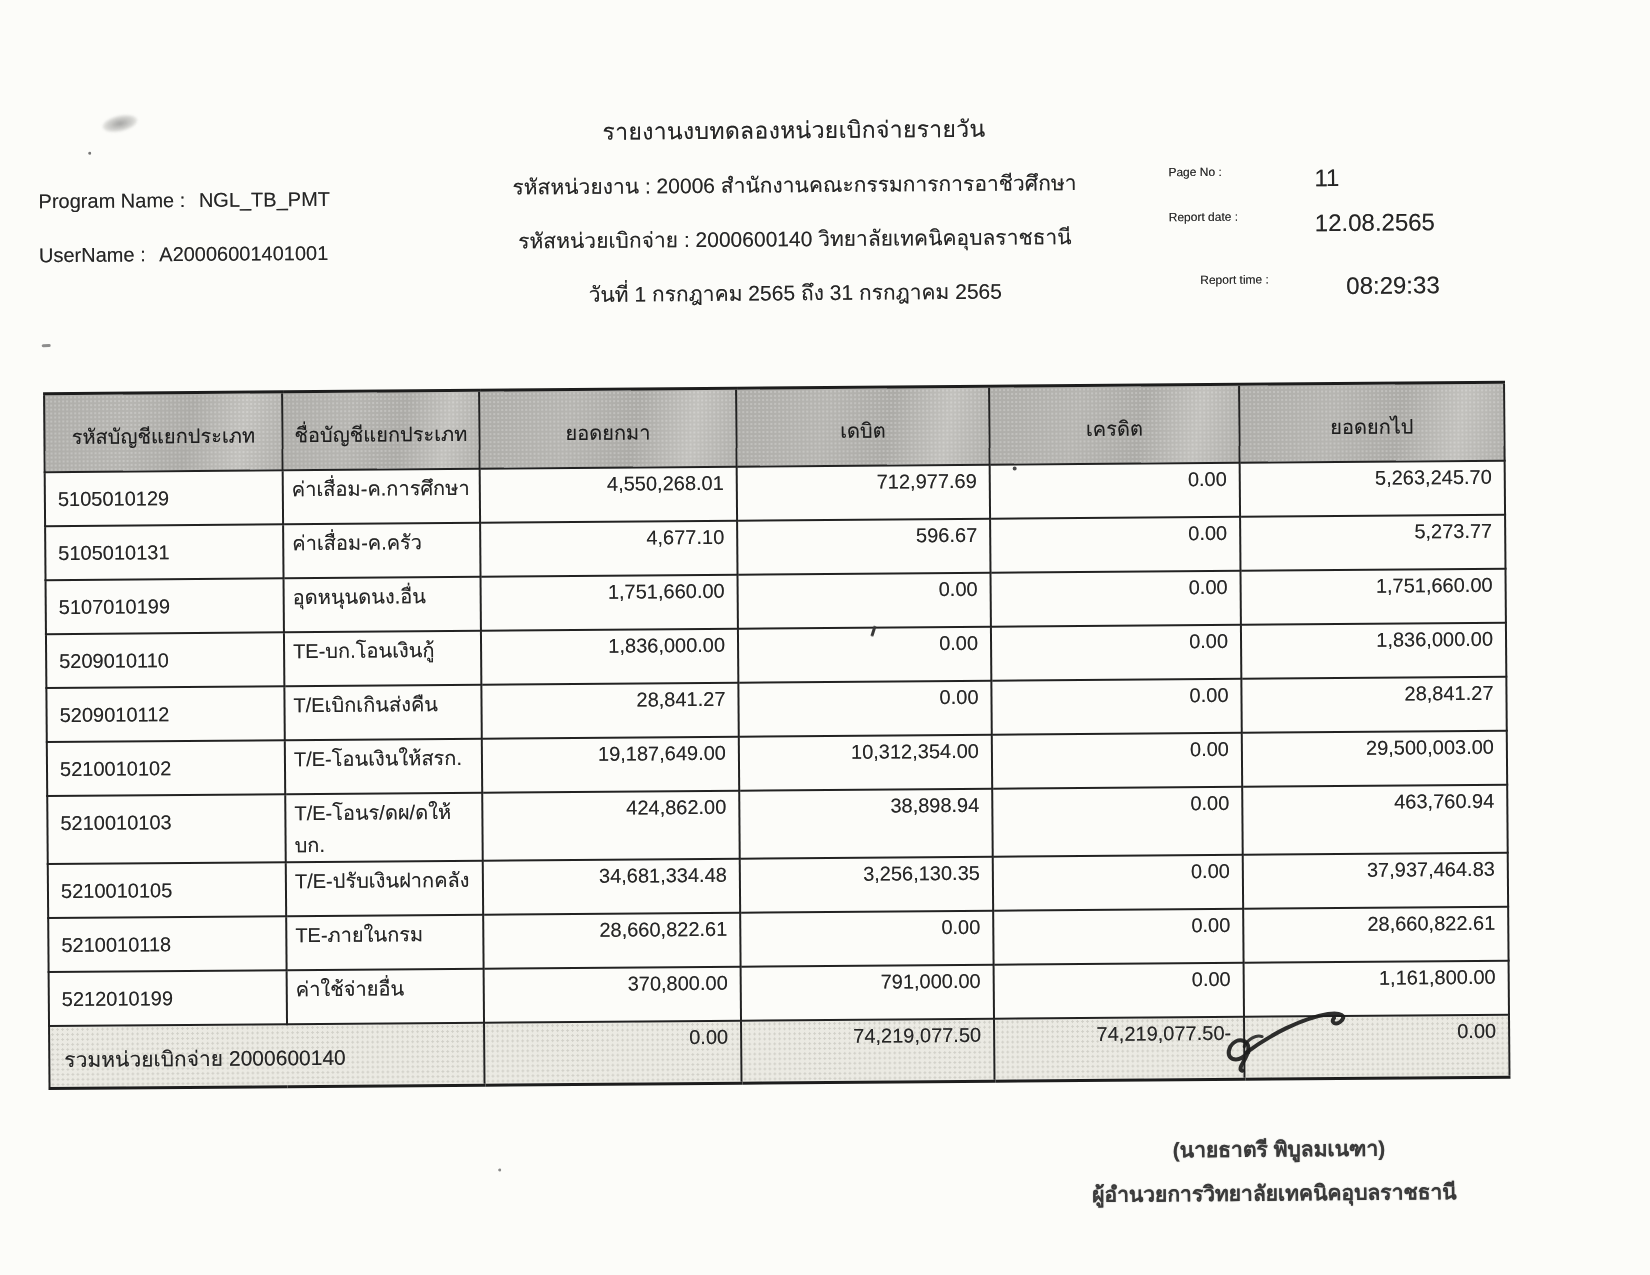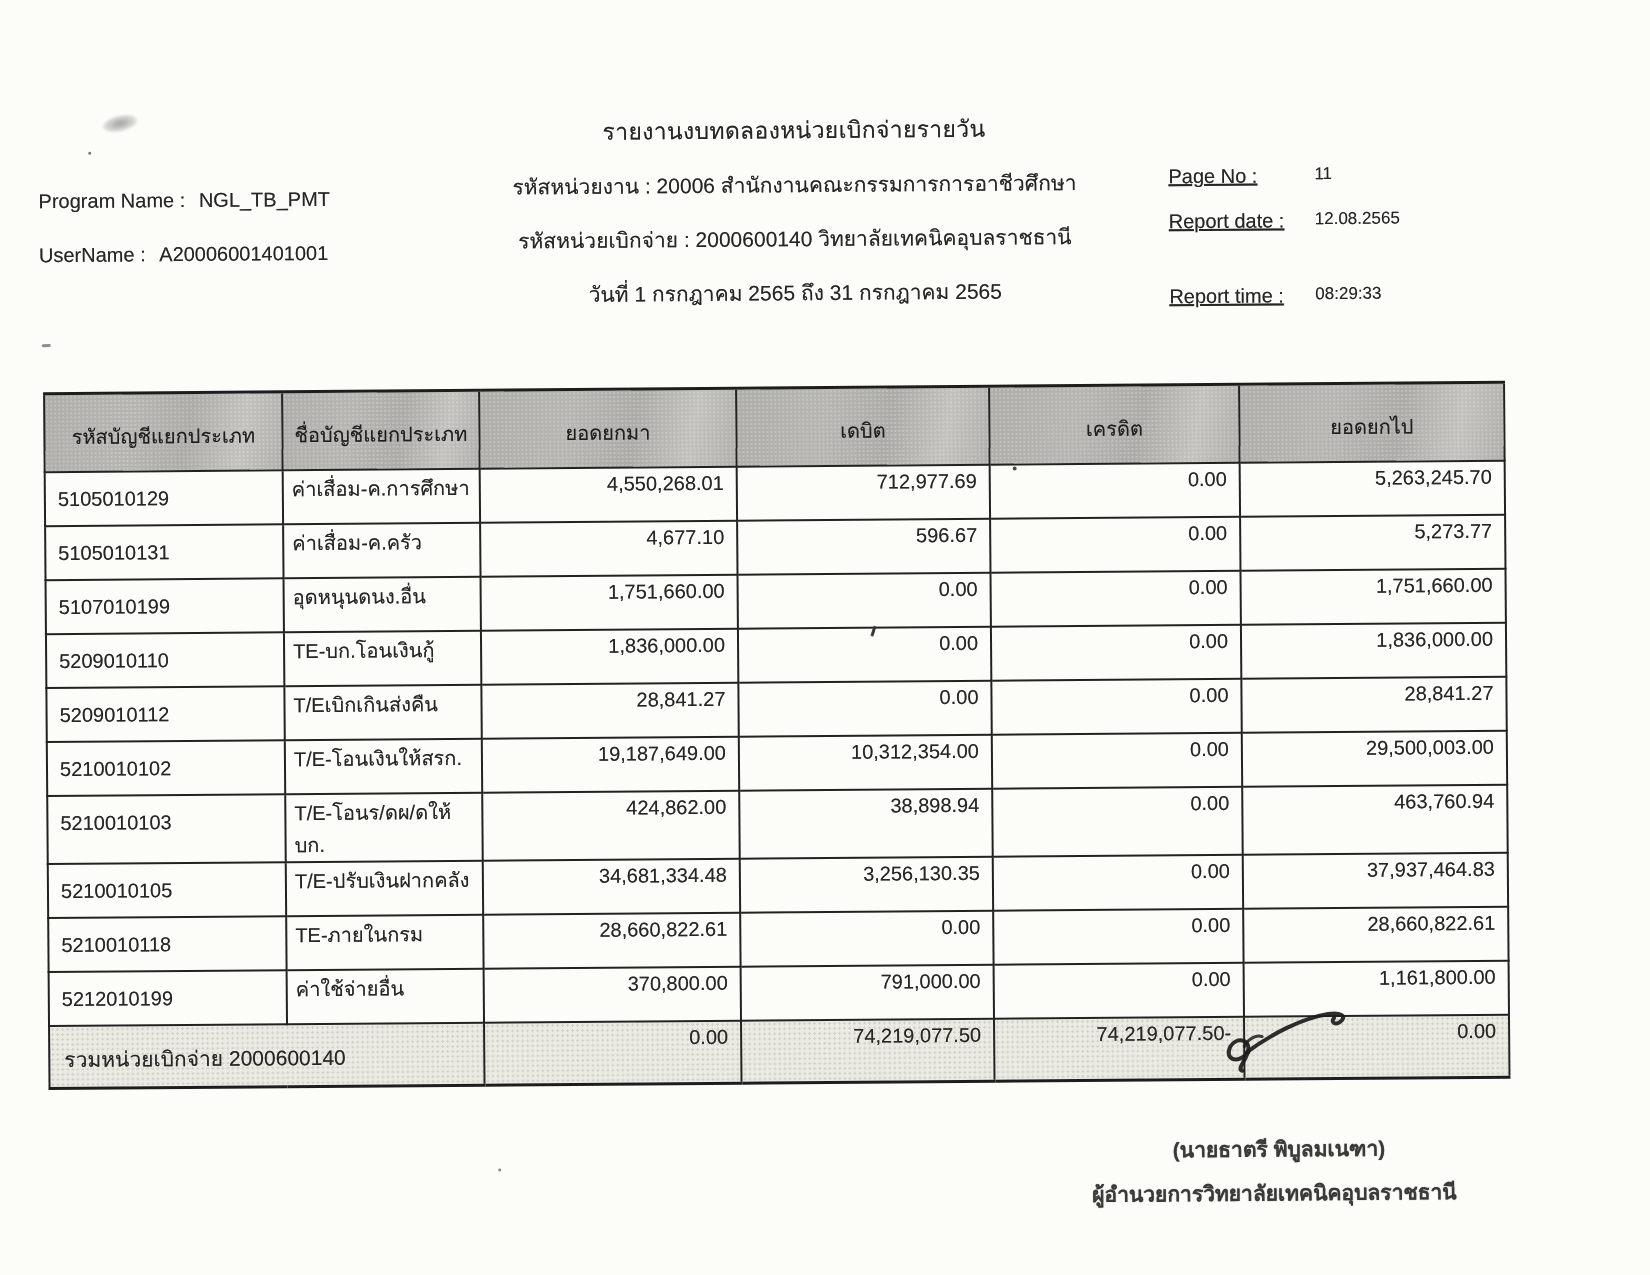--- a/index.html
+++ b/index.html
@@ -20,23 +20,23 @@
     position:absolute;left:298px;top:112px;width:1000px;
     text-align:center;font-size:23px;letter-spacing:0.3px;
   }
   .kv-left{position:absolute;left:42px;font-size:20px;}
   .kv-left .val{margin-left:8px;}
   .pn{top:184px;} .un{top:238px;}
   .center-line{
     position:absolute;left:298px;width:1000px;text-align:center;font-size:21px;
   }
   .cl1{top:168px;} .cl2{top:222px;} .cl3{top:276px;}
-  .kv-right-label{position:absolute;left:1172px;font-size:20px;text-decoration:underline;}
-  .kv-right-value{position:absolute;left:1318px;font-size:17px;text-align:center;}
-  .r1{top:168px;} .r2{top:213px;} .r3{top:288px;}
+  .kv-right-label{position:absolute;left:1172px;font-size:12px;}
+  .kv-right-value{position:absolute;left:1318px;font-size:24px;text-align:center;}
+  .r1{top:168px;} .r2{top:213px;} .r3{top:276px;margin-left:31px;}
 
   
   .tbl-wrap{position:absolute;left:45px;top:386px;}
   table{border-collapse:collapse;table-layout:fixed;width:1460px;background:transparent;}
   th,td{border:2px solid #222;overflow:hidden;}
   thead th{
     height:67px;
     border-top:3px solid #1d1d1d;
     font-weight:400;font-size:20px;
     vertical-align:middle;padding-top:8px;

